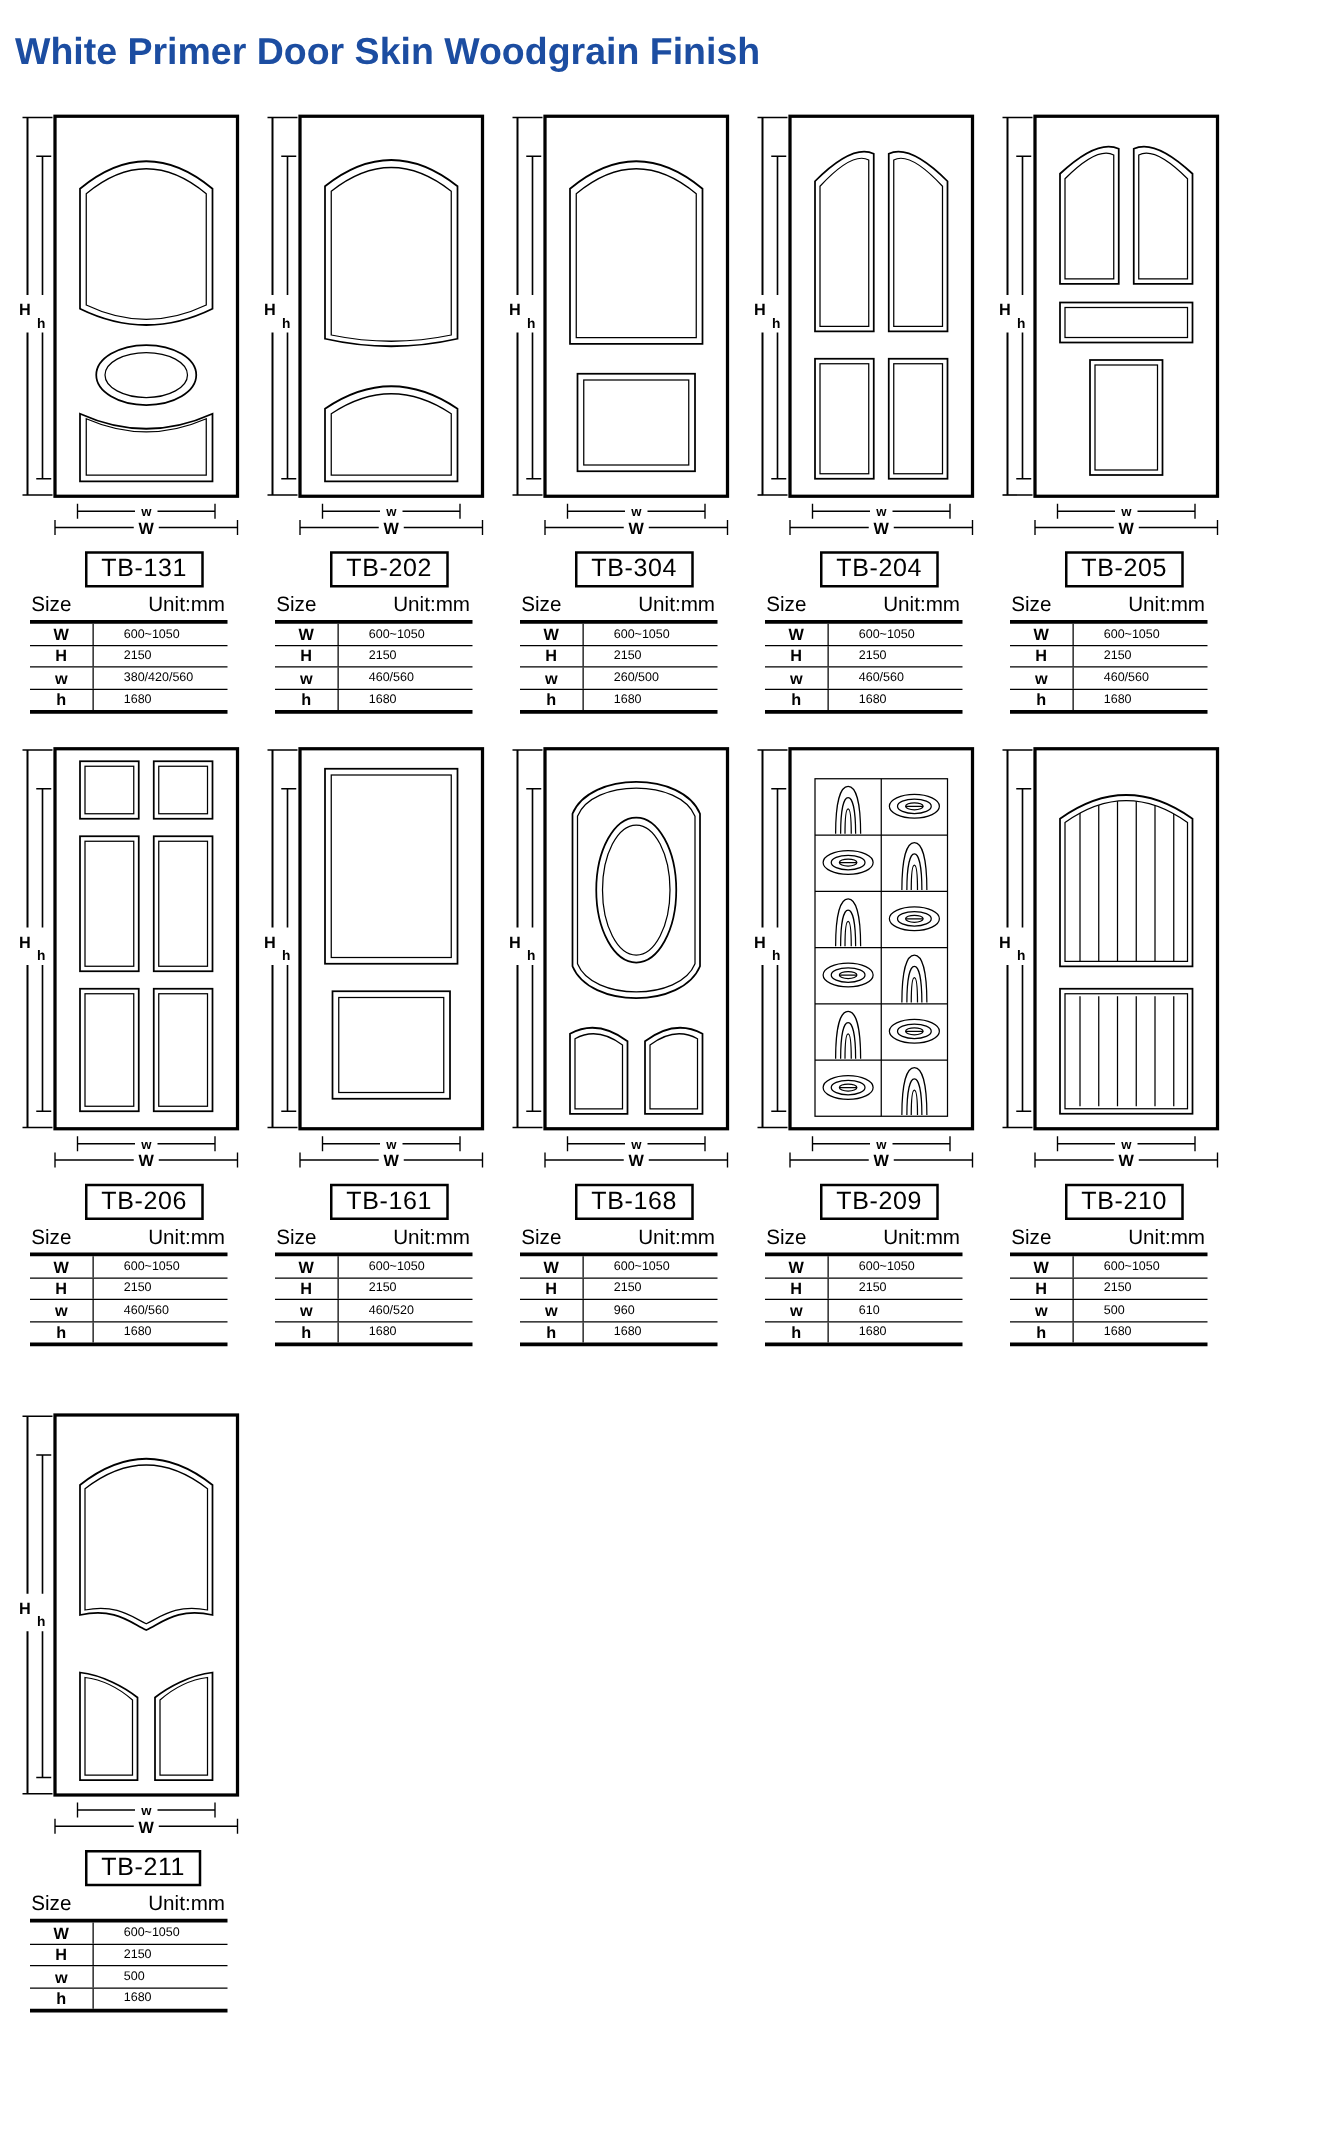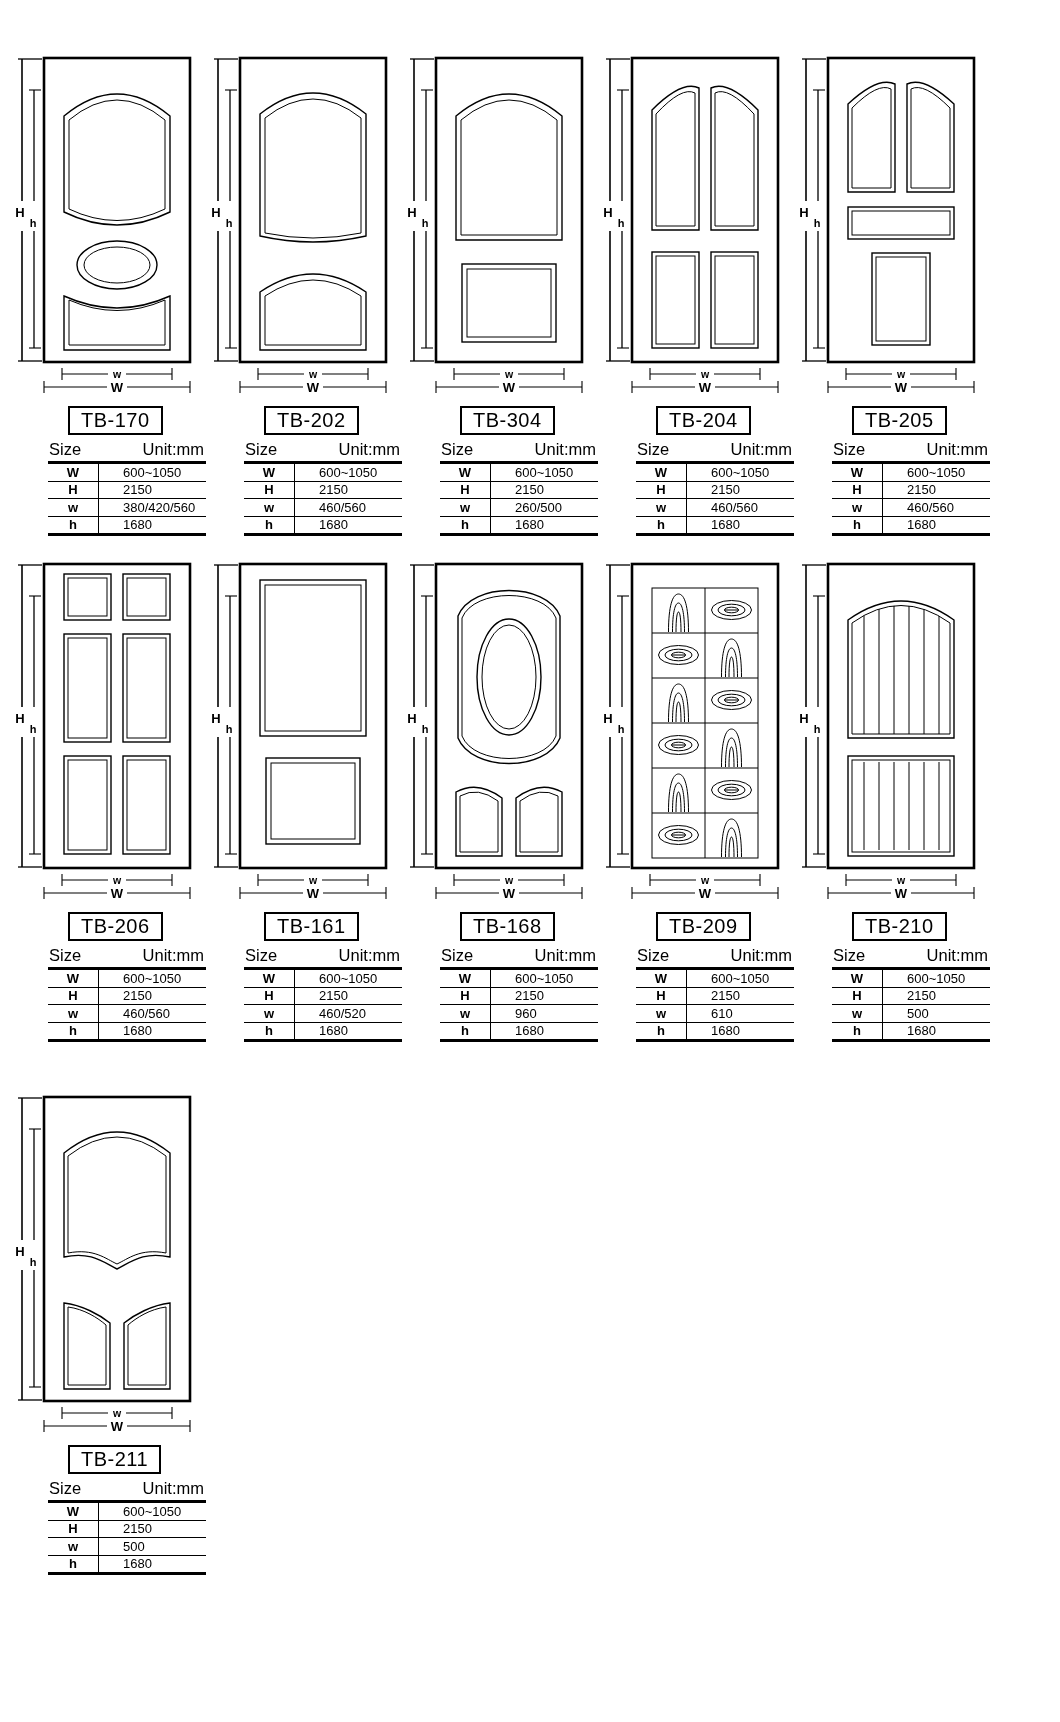--- a/index.html
+++ b/index.html
@@ -15,27 +15,27 @@
   .drawing text{fill:#000;text-anchor:middle;font-family:"Liberation Sans",sans-serif;font-weight:700;}
   .dimH{font-size:13px;}
   .dimh{font-size:11px;}
   .dimw{font-size:10.5px;}
   .dimW{font-size:13px;}
   .panels{stroke:#000;fill:none;}
   .panels .o{stroke-width:1.4;}
   .panels .i{stroke-width:1;}
   .panels .g{stroke-width:1;}
   .model-box{width:fit-content;margin:9px 0 5px 56px;border:2.6px solid #000;padding:1px 11px;font-size:20px;letter-spacing:.5px;}
-  .tbl{width:158px;margin-left:36px;}
+  .tbl{width:158px;margin-left:12px;}
   .thead{display:flex;justify-content:space-between;align-items:flex-end;font-size:16.5px;padding:0 2px 2px 1px;}
   .rows{border-top:3px solid #000;border-bottom:3px solid #000;}
   .r{display:flex;align-items:stretch;height:16.5px;}
   .r + .r{border-top:1.4px solid #000;}
   .lbl{width:50px;flex:0 0 50px;font-weight:700;font-size:13px;border-right:1.4px solid #000;display:flex;align-items:center;justify-content:center;}
-  .val{font-size:13px;padding-left:24px;display:flex;align-items:center;}
+  .val{font-size:10px;padding-left:24px;display:flex;align-items:center;}
   .defs-svg{position:absolute;width:0;height:0;overflow:hidden;}
 </style>
 </head>
 <body>
 
 <svg class="defs-svg" xmlns="http://www.w3.org/2000/svg" aria-hidden="true">
   <defs>
     <g id="dims" stroke="#000" fill="none">
       <line x1="10" y1="7" x2="10" y2="309" stroke-width="1.6"></line>
       <line x1="6" y1="7" x2="30" y2="7" stroke-width="1.3"></line>
@@ -62,40 +62,41 @@
     <g id="ge" stroke="#000" fill="none" stroke-width="1">
       <ellipse cx="24" cy="22" rx="20" ry="9.5"></ellipse>
       <ellipse cx="24" cy="22" rx="13.5" ry="5.8"></ellipse>
       <ellipse cx="24" cy="22" rx="7" ry="2.8"></ellipse>
       <path d="M17,22 H31"></path>
     </g>
   </defs>
 </svg>
 
 <div class="page">
+  <h1 class="title">White Primer Door Skin Woodgrain Finish</h1>
 
   <div class="row row1">
 
     <div class="unit">
       <svg class="drawing" viewBox="0 0 190 345" width="190" height="345">
         <use href="#dims"></use>
         <text class="dimH" x="8" y="165">H</text>
         <text class="dimh" x="21" y="175">h</text>
         <text class="dimw" x="105" y="326">w</text>
         <text class="dimW" x="105" y="340">W</text>
         <g class="panels">
           <path class="o" d="M52,64 Q105,20 158,64 L158,160 Q105,186 52,160 Z"></path>
           <path class="i" d="M57,68 Q105,28 153,68 L153,157 Q105,180 57,157 Z"></path>
           <ellipse class="o" cx="105" cy="213" rx="40" ry="24"></ellipse>
           <ellipse class="i" cx="105" cy="213" rx="33" ry="18"></ellipse>
           <path class="o" d="M52,244 Q105,268 158,244 L158,298 L52,298 Z"></path>
           <path class="i" d="M57,248 Q105,269 153,248 L153,293 L57,293 Z"></path>
         </g>
       </svg>
-      <div class="model-box">TB-170</div>
+      <div class="model-box">TB-131</div>
       <div class="tbl">
         <div class="thead">
           <span>Size</span>
           <span>Unit:mm</span>
         </div>
         <div class="rows">
           <div class="r">
               <span class="lbl">W</span>
               <span class="val">600~1050</span>
             </div>

